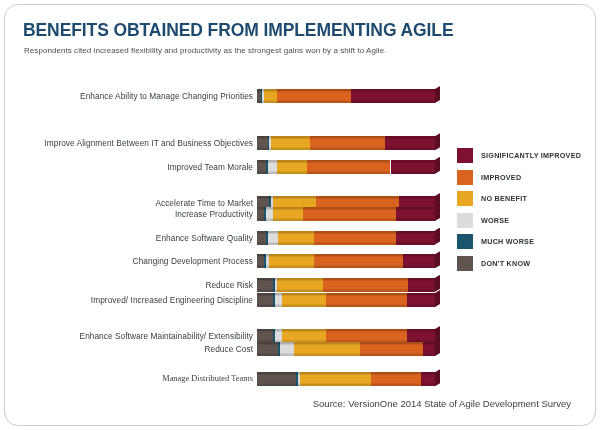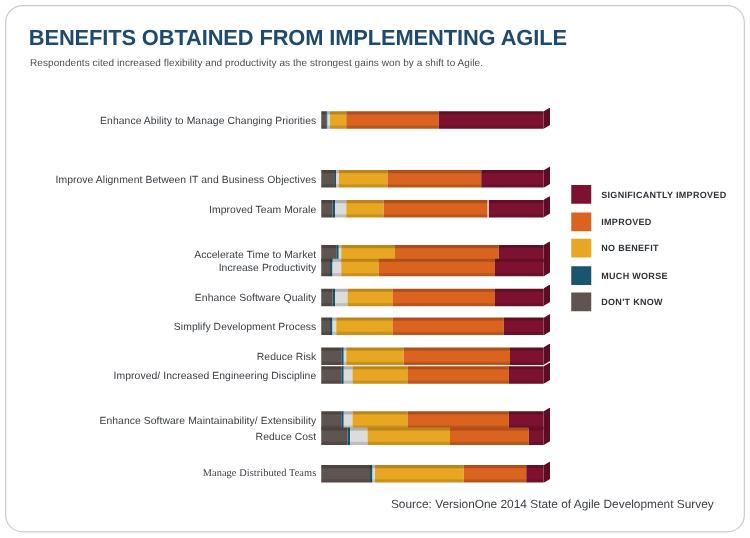--- a/index.html
+++ b/index.html
@@ -274,21 +274,21 @@
           </div>
           <div class="seg" title="SIGNIFICANTLY IMPROVED: 22%" style="left: 138.84px; width: 39.16px;">
             <div class="face" style="background: linear-gradient(rgb(100, 14, 38) 0px, rgb(100, 14, 38) 2px, rgb(125, 18, 48) 3px, rgb(125, 18, 48) 11px, rgb(108, 15, 41) 12px, rgb(108, 15, 41) 100%);"></div>
           </div>
           <div class="endcap" style="left: 178px;">
             <div class="e1" style="background: rgb(90, 13, 35);"></div>
           </div>
         </div>
       </div>
       <div class="row" style="top: 171.2px;">
-        <div class="cat-label">Simplify Development Process</div>
+        <div class="cat-label">Changing Development Process</div>
         <div class="bar">
           <div class="seg" title="DON'T KNOW: 4%" style="left: 0px; width: 7.12px;">
             <div class="face" style="background: linear-gradient(rgb(76, 67, 63) 0px, rgb(76, 67, 63) 2px, rgb(95, 84, 79) 3px, rgb(95, 84, 79) 11px, rgb(82, 72, 68) 12px, rgb(82, 72, 68) 100%);"></div>
           </div>
           <div class="seg" title="MUCH WORSE: 1%" style="left: 7.12px; width: 1.78px;">
             <div class="face" style="background: linear-gradient(rgb(20, 69, 88) 0px, rgb(20, 69, 88) 2px, rgb(25, 86, 110) 3px, rgb(25, 86, 110) 11px, rgb(22, 74, 95) 12px, rgb(22, 74, 95) 100%);"></div>
           </div>
           <div class="seg" title="WORSE: 2%" style="left: 8.9px; width: 3.56px;">
             <div class="face" style="background: linear-gradient(rgb(176, 176, 176) 0px, rgb(176, 176, 176) 2px, rgb(220, 220, 220) 3px, rgb(220, 220, 220) 11px, rgb(189, 189, 189) 12px, rgb(189, 189, 189) 100%);"></div>
           </div>
@@ -445,20 +445,24 @@
       </div>
       <div class="leg-item">
         <span class="swatch" style="background: rgb(217, 99, 31);"></span>
         <span class="leg-label">IMPROVED</span>
       </div>
       <div class="leg-item">
         <span class="swatch" style="background: rgb(232, 167, 34);"></span>
         <span class="leg-label">NO BENEFIT</span>
       </div>
       <div class="leg-item">
+        <span class="swatch" style="background: rgb(220, 220, 220);"></span>
+        <span class="leg-label">WORSE</span>
+      </div>
+      <div class="leg-item">
         <span class="swatch" style="background: rgb(25, 86, 110);"></span>
         <span class="leg-label">MUCH WORSE</span>
       </div>
       <div class="leg-item">
         <span class="swatch" style="background: rgb(95, 84, 79);"></span>
         <span class="leg-label">DON'T KNOW</span>
       </div>
     </div>
 
   <div id="source">Source: VersionOne 2014 State of Agile Development Survey</div>

